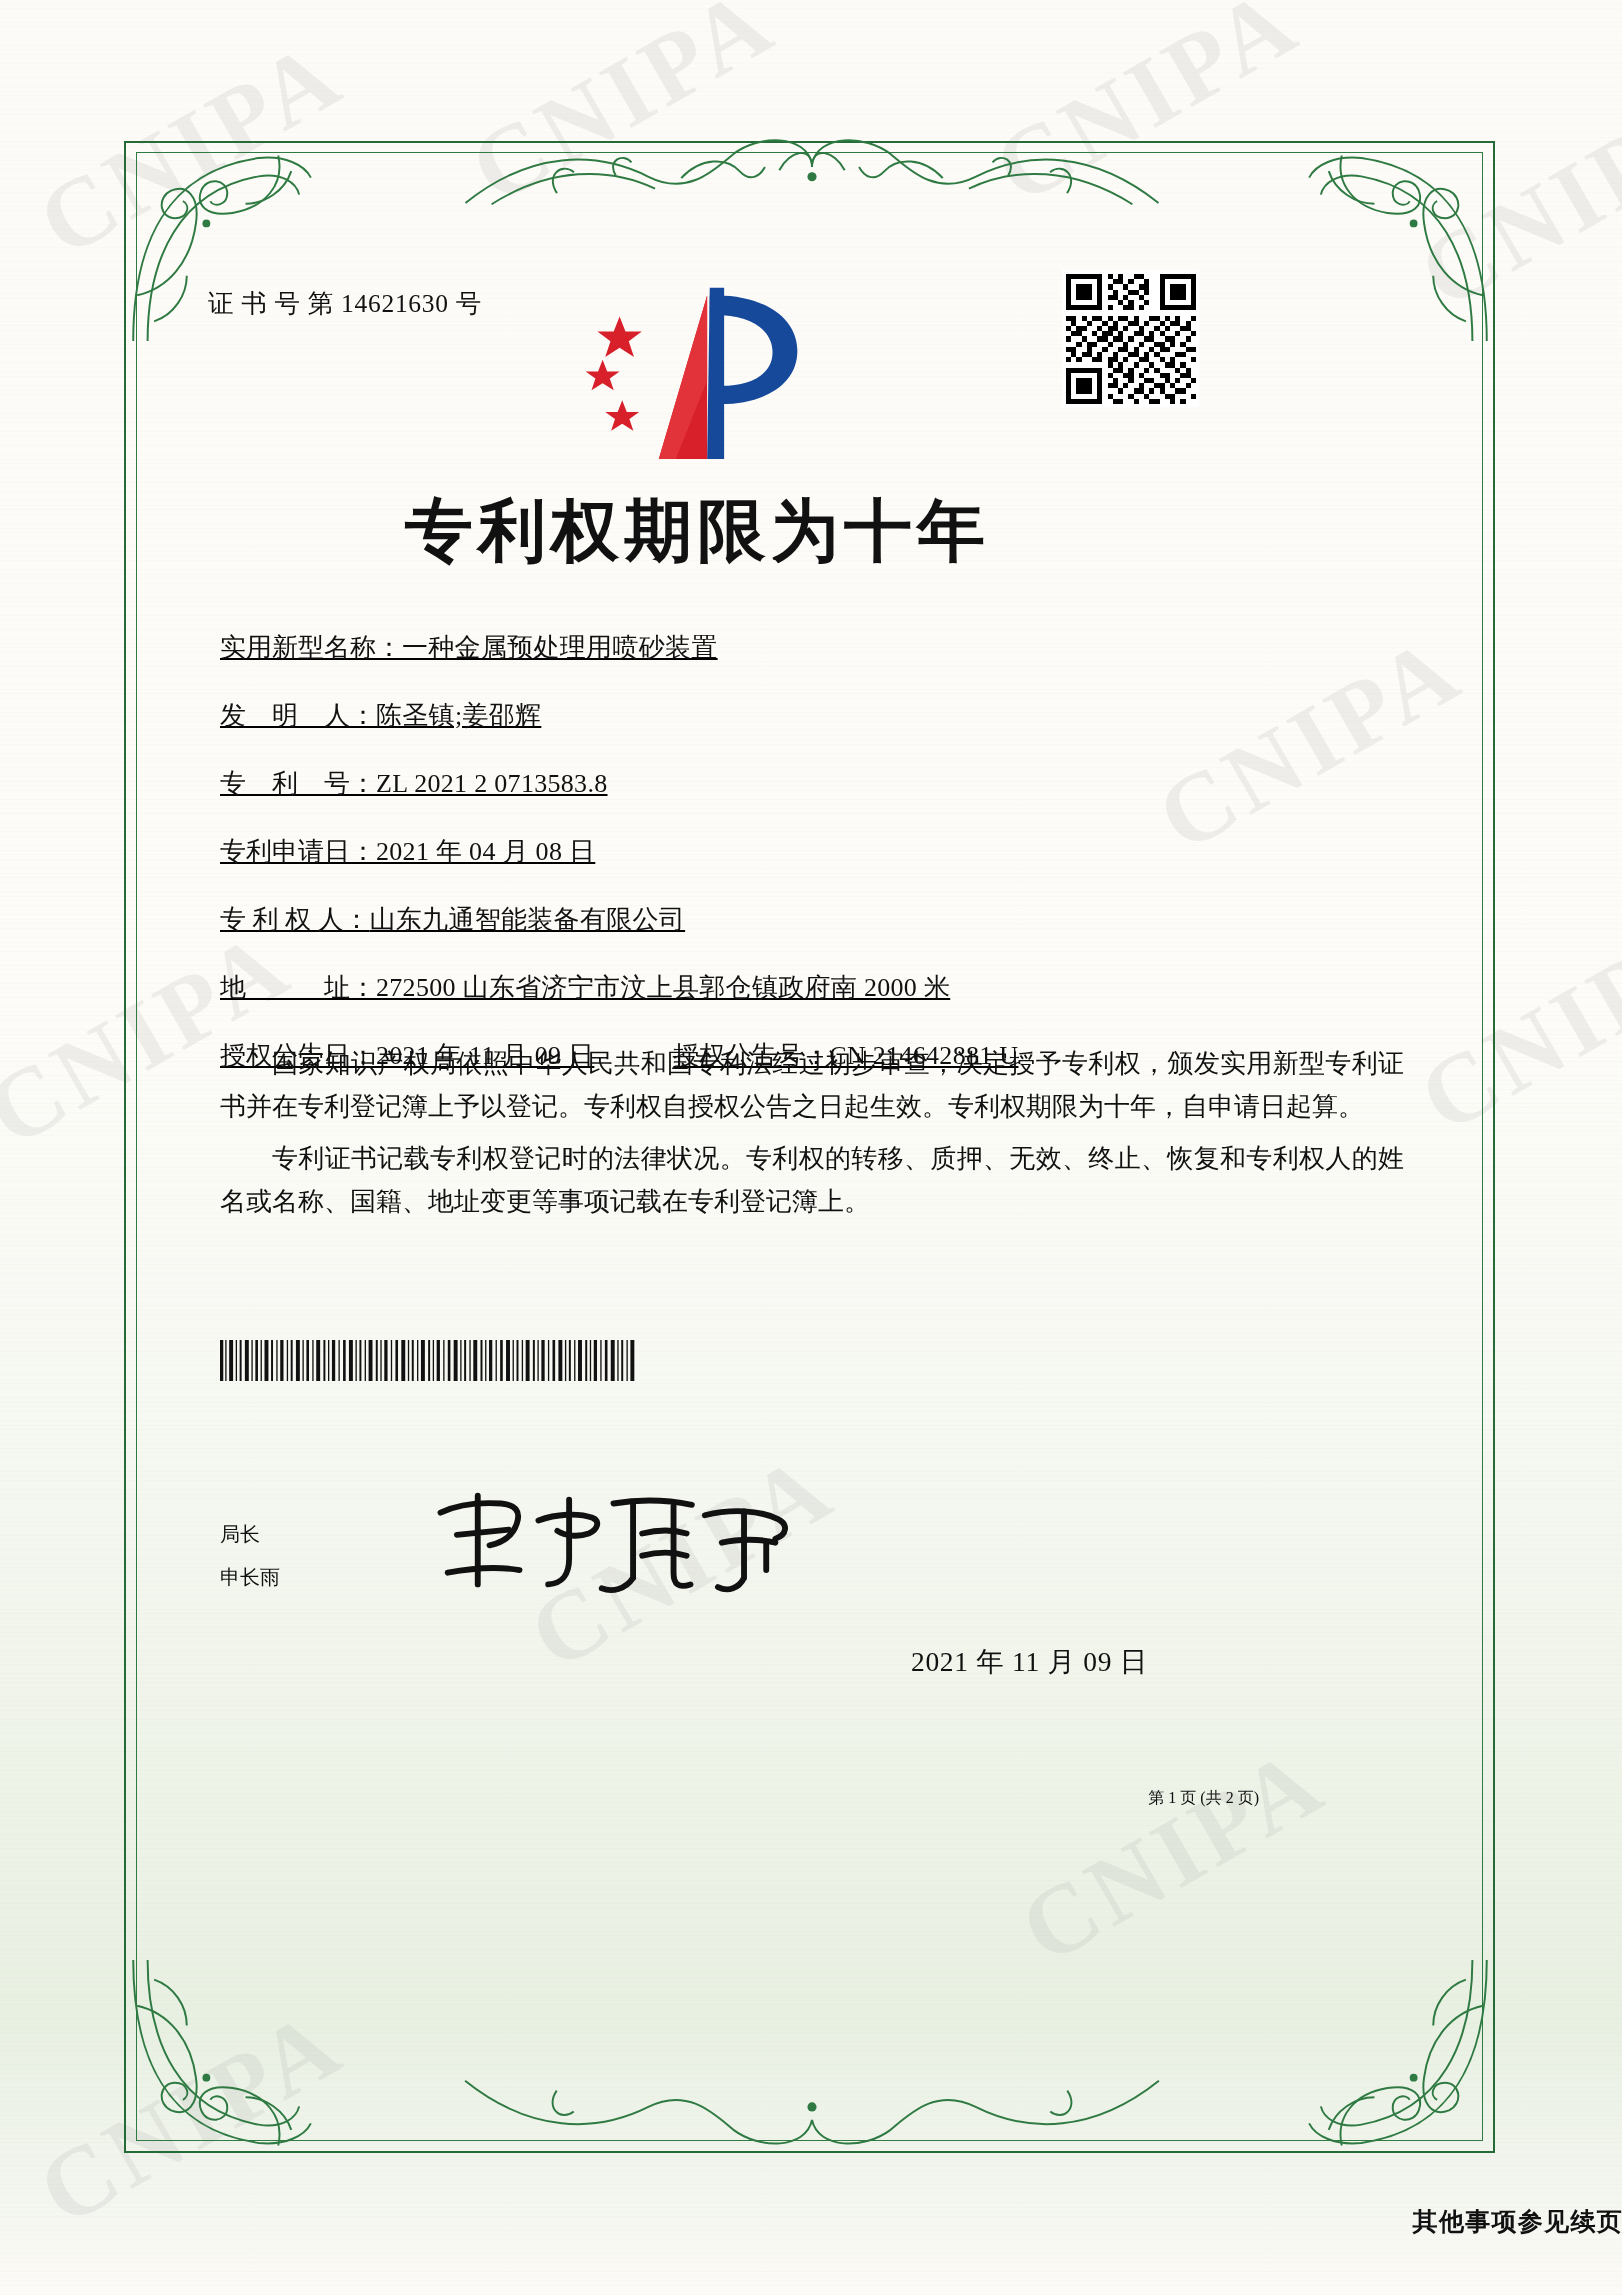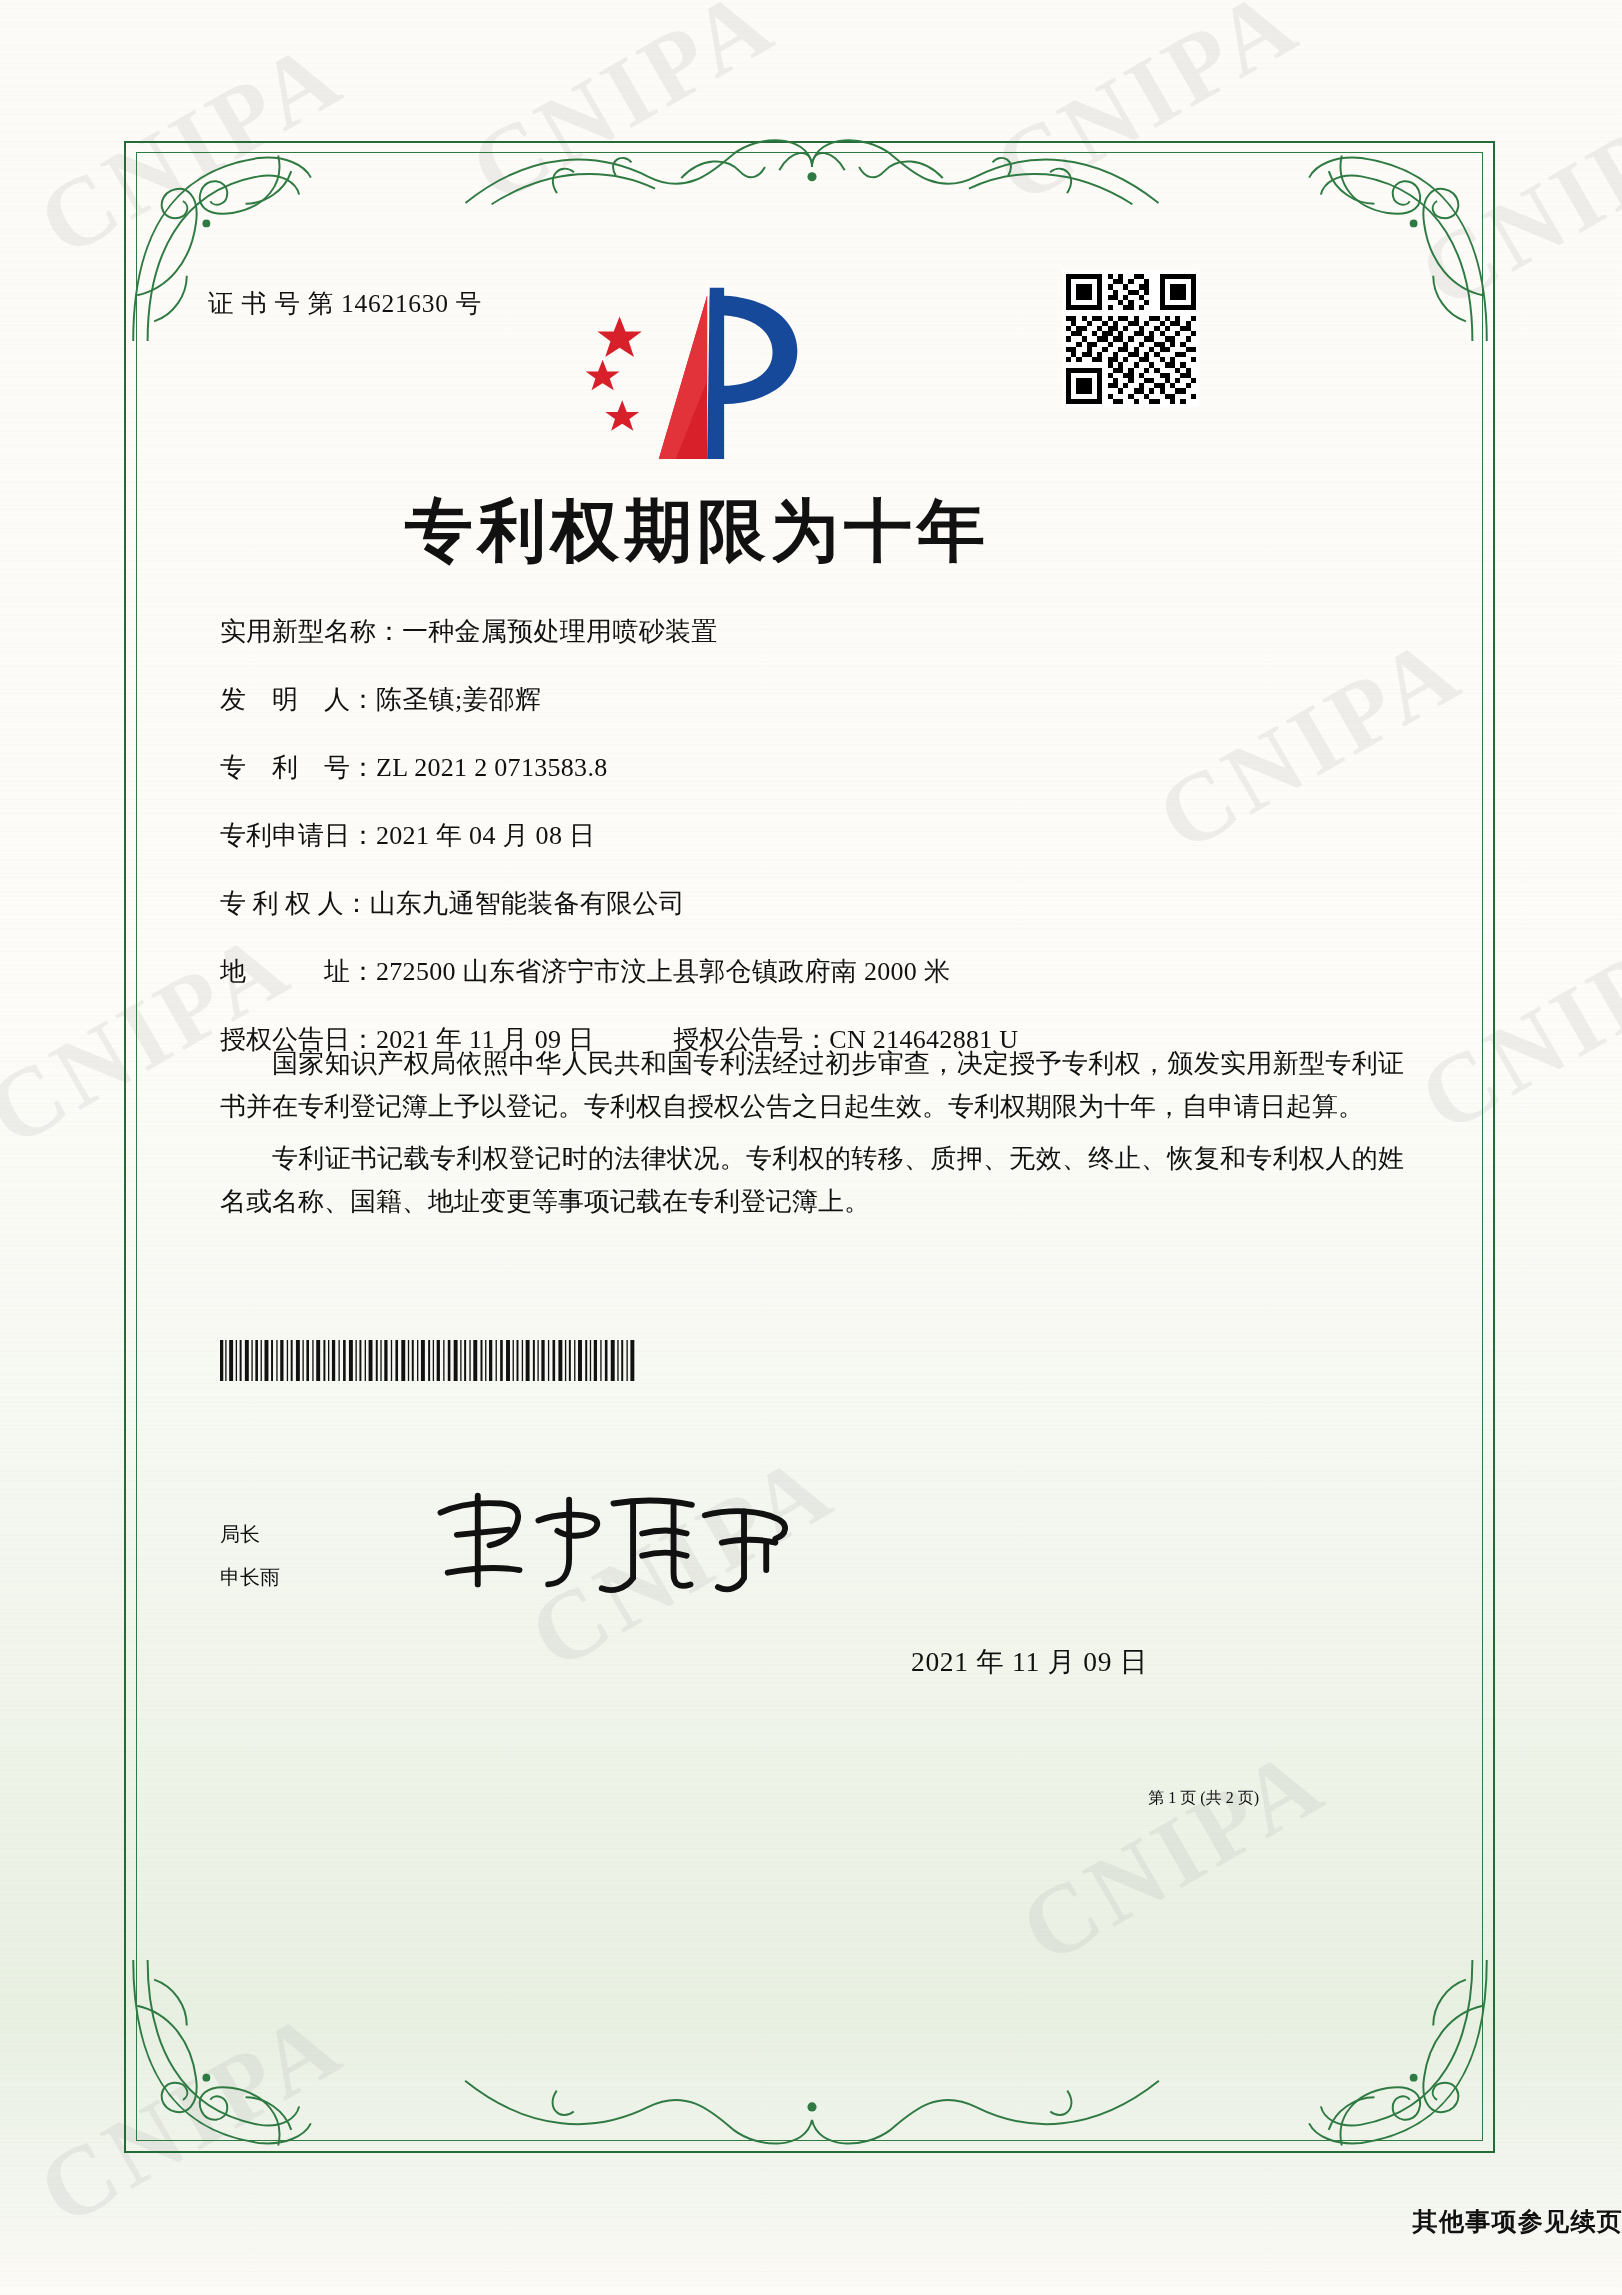--- a/index.html
+++ b/index.html
@@ -132,22 +132,23 @@
     font-size: 68px;
     font-weight: bold;
     letter-spacing: 5.2px;
     color: #111;
     font-family: "DejaVu Serif", "Liberation Serif", serif;
   }
 
   .fields {
     position: absolute;
     left: 84px;
-    top: 462px;
+    top: 478px;
     width: 1191px;
+    text-decoration: underline;
   }
   .field-row {
     display: flex;
     align-items: baseline;
     margin-bottom: 33px;
     font-size: 26px;
     color: #111;
   }
   .field-label {
     white-space: pre;

